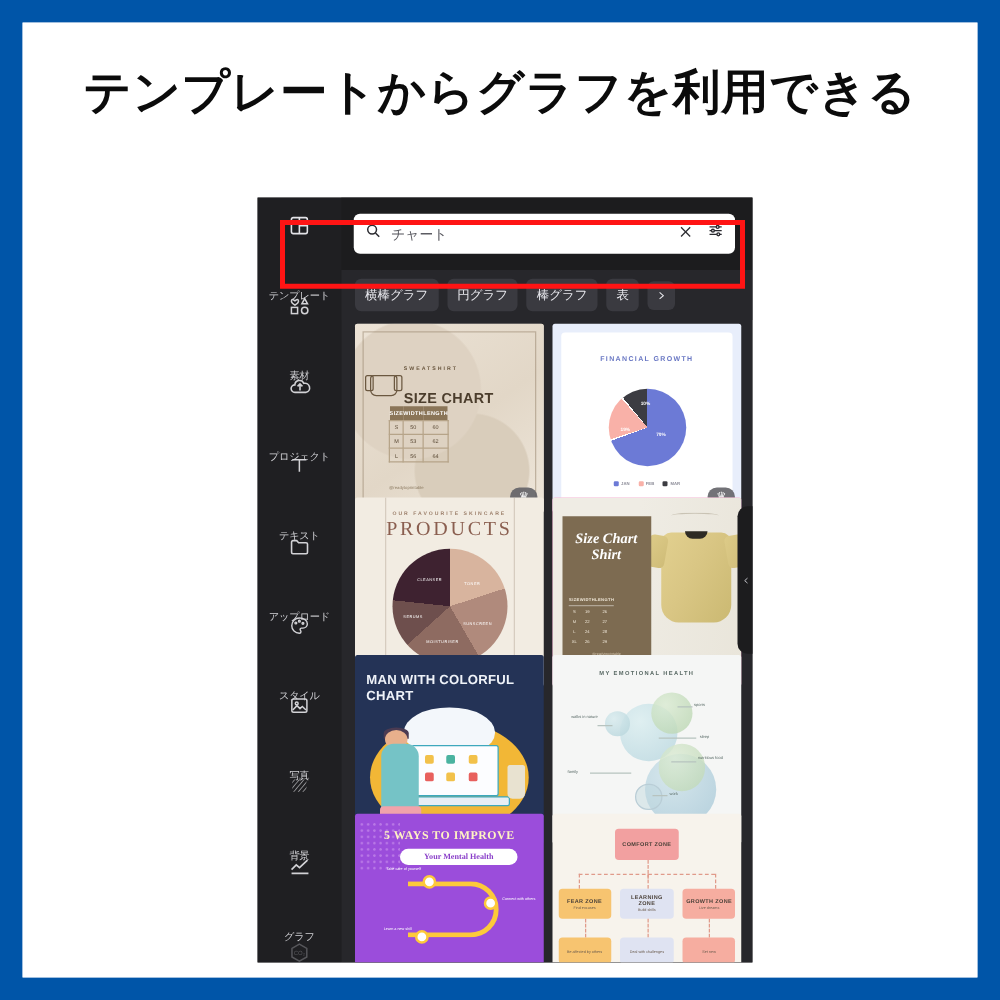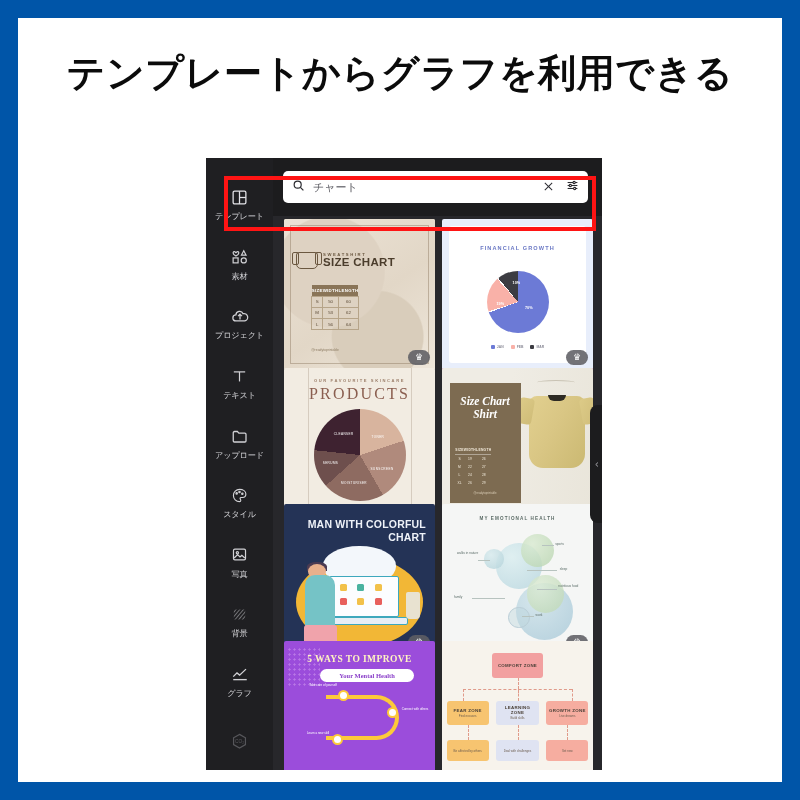--- a/index.html
+++ b/index.html
@@ -63,20 +63,21 @@
   }
   .rail-item .ic {
     width: 20px; height: 20px;
     display: flex; align-items: center; justify-content: center;
   }
   .rail-item .lb {
     font-size: 8.2px;
     color: #d2d2d6;
     letter-spacing: -0.2px;
     white-space: nowrap;
+    margin-top: 38px;
   }
   .rail-item.dim { opacity: .45; }
   
   .panel {
     flex: 1;
     background: #27272b;
     display: flex;
     flex-direction: column;
     position: relative;
     min-width: 0;
@@ -200,21 +201,21 @@
     border-radius: 3px 3px 5px 5px;
     position: relative;
   }
   .c-sweat .shirt:before, .c-sweat .shirt:after {
     content:""; position: absolute; top: -1px; width: 5px; height: 11px;
     border: 1.1px solid #6b5840; border-radius: 2px;
   }
   .c-sweat .shirt:before { left: -5px; }
   .c-sweat .shirt:after { right: -5px; }
   .c-sweat .t1 { font-size: 4.2px; letter-spacing: 1.6px; color: #6b5840; font-weight: 700; }
-  .c-sweat .t2 { font-size: 11.5px; letter-spacing: .3px; color: #4b3d2c; font-weight: 800; line-height: 1; }
+  .c-sweat .t2 { font-size: 11.5px; letter-spacing: .3px; color: #4b3d2c; font-weight: 800; line-height: 1; margin-top: 17px; }
   .c-sweat table {
     position: absolute; left: 18%; right: 14%; top: 44%;
     border-collapse: collapse;
     font-size: 4.4px;
     color: #5b4a36;
   }
   .c-sweat th {
     background: #8a7558; color: #fff; font-weight: 700;
     padding: 2.6px 0; letter-spacing: .3px;
   }
@@ -326,21 +327,21 @@
     font-size: 3.3px; color: #f1e9da;
   }
   .c-shirt th { font-weight: 700; padding: 1.6px 0; letter-spacing: .3px; border-bottom: .4px solid rgba(255,255,255,.4); }
   .c-shirt td { text-align: center; padding: 2.1px 0; }
   .c-shirt .ft2 { position: absolute; left: 0; right: 0; bottom: 7%; text-align: center; font-size: 2.8px; color: #d6c9b2; }
 
   
   .c-man { background: #243356; }
   .c-man .tt {
     position: absolute; left: 6%; right: 6%; top: 9%;
-    text-align: right; color: #eef2f8;
+    text-align: left; color: #eef2f8;
     font-size: 10.5px; font-weight: 800; line-height: 1.25;
     letter-spacing: .2px;
   }
   .c-man .blob {
     position: absolute; left: 8%; right: 8%; top: 35%; bottom: 5%;
     background: #f2b736; border-radius: 50%;
   }
   .c-man .cloud {
     position: absolute; left: 26%; top: 28%; width: 48%; height: 26%;
     background: #f3f7fb; border-radius: 50%;
@@ -572,20 +573,31 @@
                 <line x1="3" y1="12" x2="21" y2="12"></line>
                 <line x1="3" y1="17.5" x2="21" y2="17.5"></line>
               <circle cx="15" cy="6.5" r="2.1" fill="#fff"></circle>
                 <circle cx="8" cy="12" r="2.1" fill="#fff"></circle>
                 <circle cx="16" cy="17.5" r="2.1" fill="#fff"></circle>
             </svg>
           </span>
         </div>
       </div>
 
+      <div class="chiprow">
+        <div class="chip">横棒グラフ</div>
+        <div class="chip">円グラフ</div>
+        <div class="chip">棒グラフ</div>
+        <div class="chip">表</div>
+        <div class="chip arrow">
+          <svg width="8" height="11" viewBox="0 0 24 24" fill="none" stroke="#e9e9ee" stroke-width="2.6">
+            <polyline points="8,4 17,12 8,20"></polyline>
+          </svg>
+        </div>
+      </div>
 
       <div class="grid">
 
         <div class="card c-sweat">
           <div class="photo"></div>
           <div class="inner"></div>
           <div class="hdr">
             <div class="shirt"></div>
             <div>
               <div class="t1">SWEATSHIRT</div>

